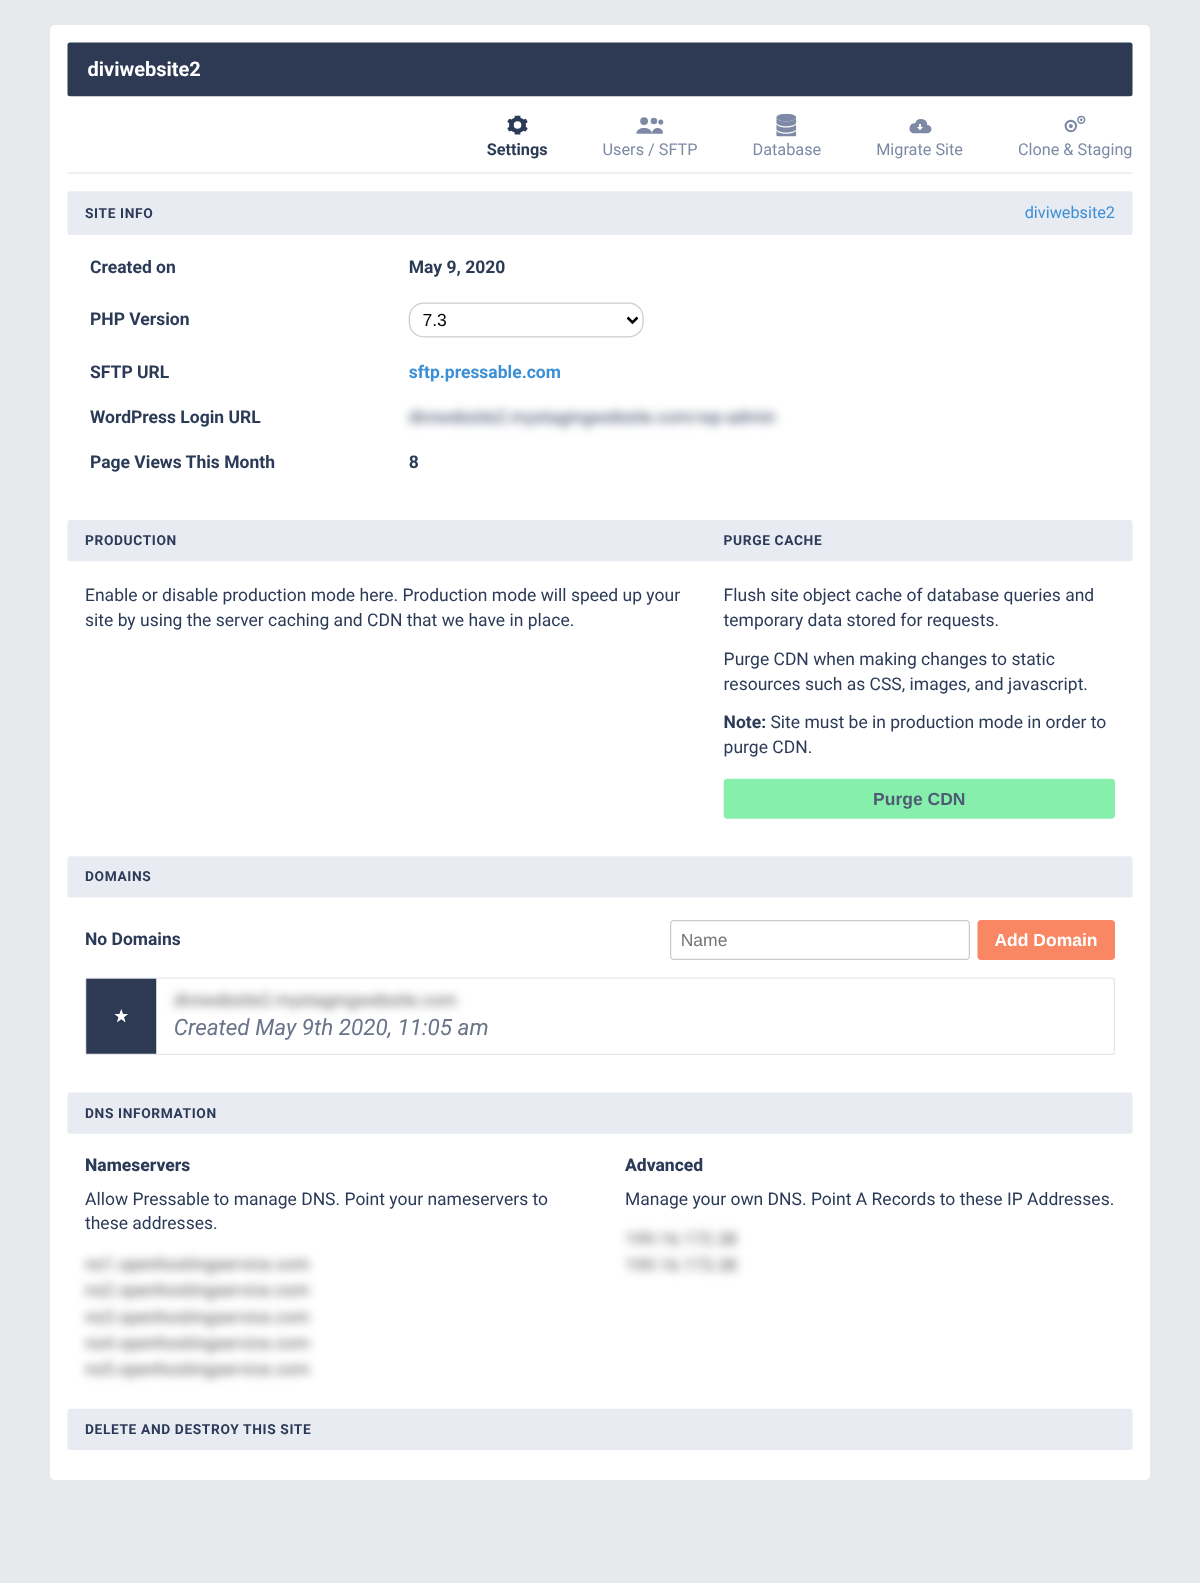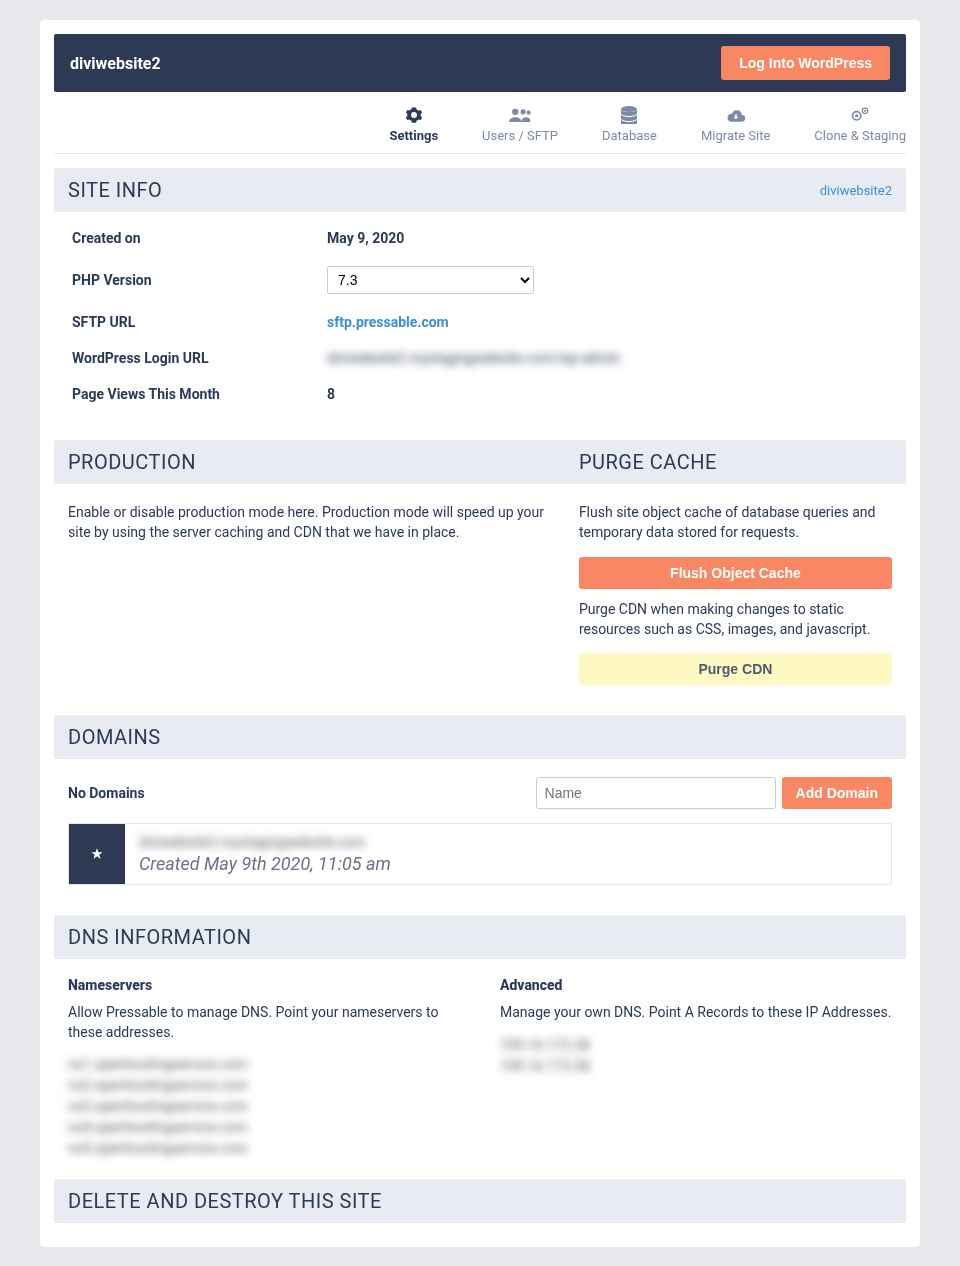--- a/index.html
+++ b/index.html
@@ -58,39 +58,39 @@
   .section-head {
     background: #e8ebf2;
     padding: 10px 14px;
     margin-top: 14px;
     display: flex;
     justify-content: space-between;
     align-items: center;
     border-radius: 2px;
   }
   .section-head h2 {
-    font-size: 20px;
-    font-weight: 400;
+    font-size: 11px;
+    font-weight: 700;
     letter-spacing: .5px;
     color: #2b3a57;
   }
   .section-head .link { color: #3b8fd6; font-size: 13px; text-decoration: none; }
   .info-table { padding: 18px 18px 4px 18px; }
   .info-row { display: flex; margin-bottom: 20px; align-items: center; }
   .info-row .label { width: 255px; font-weight: 700; color: #2b3a57; font-size: 14px; }
   .info-row .value { flex: 1; color: #2b3a57; }
   .info-row .value.link { color: #3b8fd6; font-weight: 700; }
   .info-row .value.bold { font-weight: 700; }
   .blurred { filter: blur(4px); color: #3b8fd6; user-select: none; }
   .blurred-dark { filter: blur(4px); color: #555; user-select: none; }
   select.php {
-    width: 207px;
+    width: 188px;
     padding: 4px 6px;
     border: 1px solid #ccc;
-    border-radius: 2px;
+    border-radius: 12px;
     font-size: 14px;
     background: #fff;
   }
   .two-col {
     display: flex;
     gap: 0;
     padding: 18px 14px 6px 14px;
   }
   .two-col .left { flex: 0 0 62%; padding-right: 20px; }
   .two-col .right { flex: 0 0 38%; }
@@ -101,21 +101,21 @@
     text-align: center;
     font-weight: 700;
     padding: 8px 0;
     border: none;
     border-radius: 3px;
     cursor: pointer;
     font-size: 14px;
     margin: 4px 0 10px 0;
   }
   .btn-wide.orange { background: #f98763; color: #fff; }
-  .btn-wide.gray { background: #fef9c3; color: #4f5b74; }
+  .btn-wide.gray { background: #86efac; color: #4f5b74; }
   .domains-body { padding: 18px 14px 6px 14px; }
   .domains-top { display: flex; align-items: center; justify-content: space-between; margin-bottom: 14px; }
   .domains-top .label { font-weight: 700; }
   .domains-top .controls { display: flex; gap: 6px; align-items: center; }
   input.domain-name {
     width: 240px;
     padding: 7px 8px;
     border: 1px solid #ccc;
     border-radius: 3px;
     font-size: 14px;
@@ -145,21 +145,20 @@
   .ns-list div, .ip-list div { font-size: 14px; line-height: 1.5; }
   svg { display: block; }
 </style>
 </head>
 <body>
 
 <div class="card">
 
   <div class="titlebar">
     <div class="name">diviwebsite2</div>
-    <button class="btn-orange">Log Into WordPress</button>
   </div>
 
   <div class="tabs" id="tabs">
       <div class="tab active">
         <div class="ico">
           <svg width="18" height="18" viewBox="0 0 24 24" fill="currentColor">
             <path d="M12 8a4 4 0 100 8 4 4 0 000-8zm9 4c0 .6-.1 1.2-.2 1.8l2.1 1.6-2 3.4-2.5-.8c-.9.7-2 1.3-3.1 1.6l-.4 2.6H9.1l-.4-2.6c-1.1-.3-2.2-.9-3.1-1.6l-2.5.8-2-3.4 2.1-1.6C3.1 13.2 3 12.6 3 12s.1-1.2.2-1.8L1.1 8.6l2-3.4 2.5.8c.9-.7 2-1.3 3.1-1.6L9.1 2h5.8l.4 2.6c1.1.3 2.2.9 3.1 1.6l2.5-.8 2 3.4-2.1 1.6c.1.6.2 1.2.2 1.8z"></path>
           </svg>
         </div>
         <div>Settings</div>
@@ -239,22 +238,24 @@
   <div class="section-head" style="justify-content:flex-start; gap:0;">
     <h2 style="flex:0 0 62%; padding-right:20px;">PRODUCTION</h2>
     <h2>PURGE CACHE</h2>
   </div>
   <div class="two-col">
     <div class="left">
       <p>Enable or disable production mode here. Production mode will speed up your site by using the server caching and CDN that we have in place.</p>
     </div>
     <div class="right">
       <p>Flush site object cache of database queries and temporary data stored for requests.</p>
-      <button class="btn-wide orange">Flush Object Cache</button>
       <p>Purge CDN when making changes to static resources such as CSS, images, and javascript.</p>
+      <p>
+        <strong>Note:</strong><span> Site must be in production mode in order to purge CDN.</span>
+      </p>
       <button class="btn-wide gray">Purge CDN</button>
     </div>
   </div>
 
   <div class="section-head">
     <h2>DOMAINS</h2>
   </div>
   <div class="domains-body">
     <div class="domains-top">
       <div class="label">No Domains</div>

